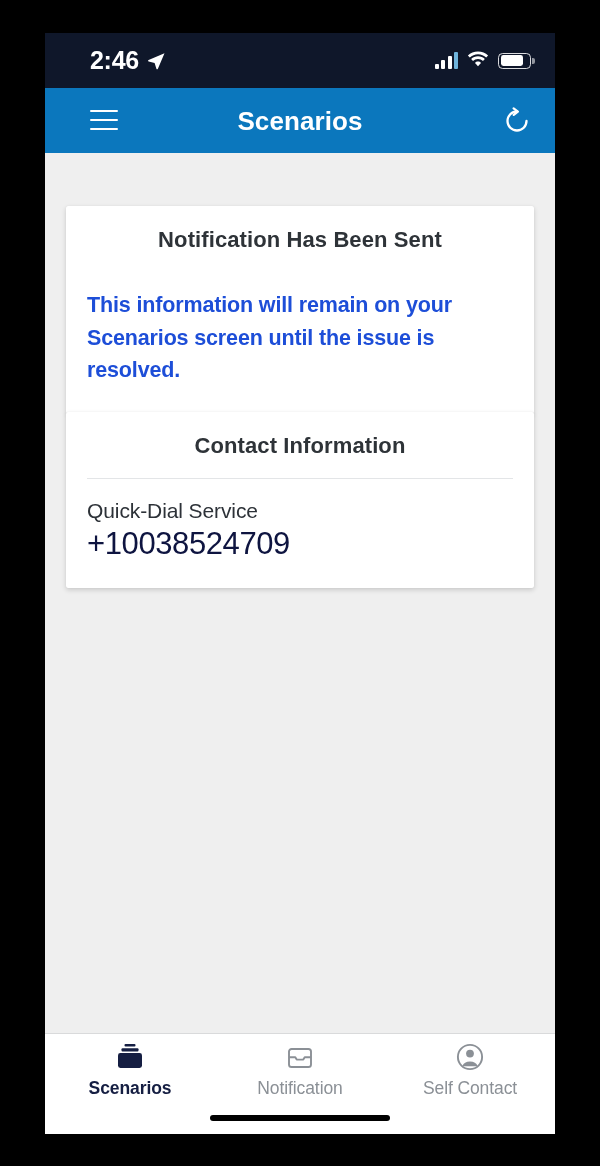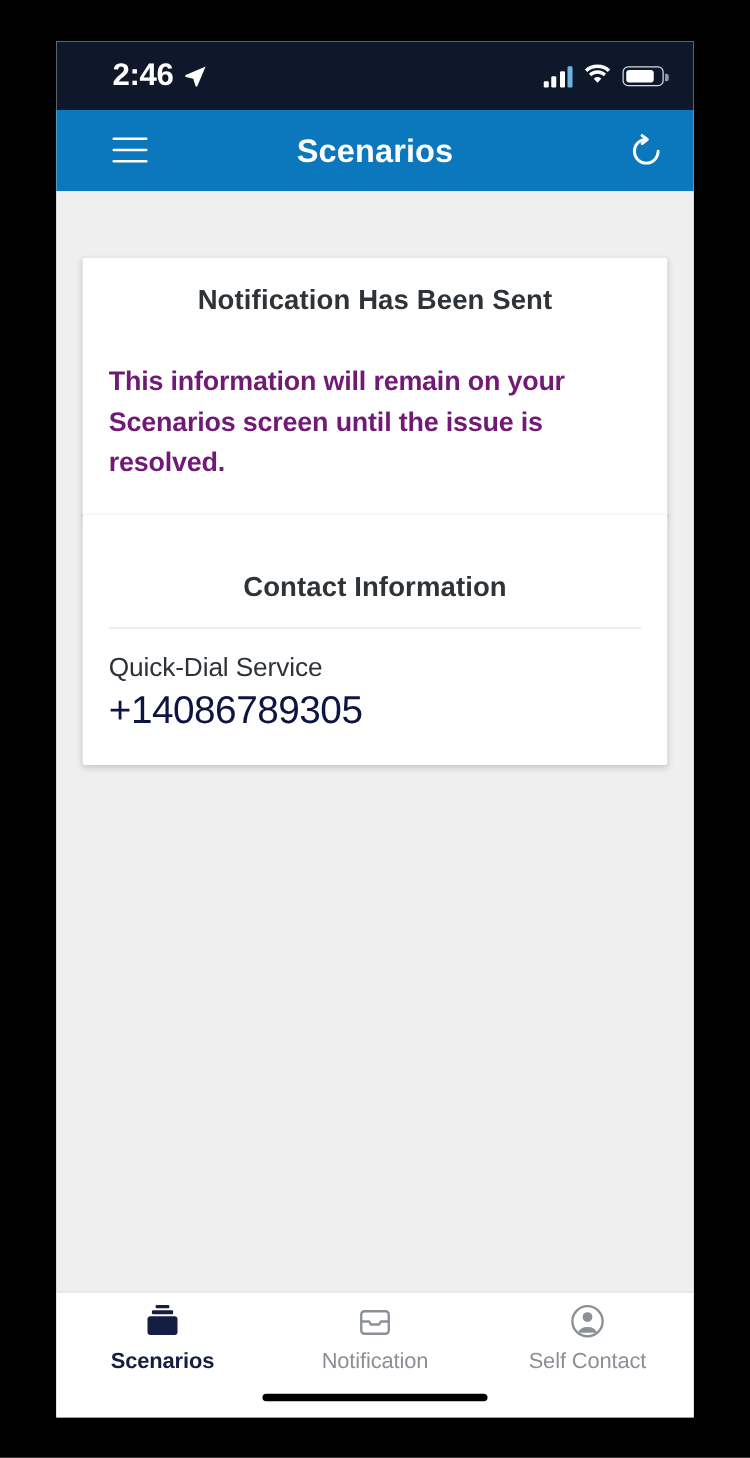--- a/index.html
+++ b/index.html
@@ -159,34 +159,33 @@
     font-size: 22px;
     font-weight: bold;
     color: #2e3338;
     letter-spacing: 0.1px;
   }
   #notification-body {
     margin-top: 36px;
     font-size: 21.5px;
     font-weight: bold;
     line-height: 1.52;
-    color: #701a75;
+    color: #1d4ed8;
     letter-spacing: -0.15px;
   }
   #contact-card {
     top: 259px;
     padding: 21px 0 26px 0;
   }
   #contact-title {
     text-align: center;
     font-size: 22px;
     font-weight: bold;
     color: #2e3338;
     letter-spacing: 0.1px;
-    margin-top: 24px;
   }
   #contact-divider {
     margin: 19px 21px 0 21px;
     height: 1px;
     background: #e3e5e7;
   }
   #contact-body {
     padding: 0 21px;
   }
   #quick-dial-label {
@@ -311,21 +310,21 @@
     <div class="card" id="notification-card">
       <div id="notification-title">Notification Has Been Sent</div>
       <div id="notification-body">This information will remain on your Scenarios screen until the issue is resolved.</div>
     </div>
 
     <div class="card" id="contact-card">
       <div id="contact-title">Contact Information</div>
       <div id="contact-divider"></div>
       <div id="contact-body">
         <div id="quick-dial-label">Quick-Dial Service</div>
-        <div id="quick-dial-number">+14086789305</div>
+        <div id="quick-dial-number">+10038524709</div>
       </div>
     </div>
 
   </div>
 
   <div id="tab-bar">
     <div id="tab-list">
 
       <div class="tab-item active">
         <span class="tab-icon">

